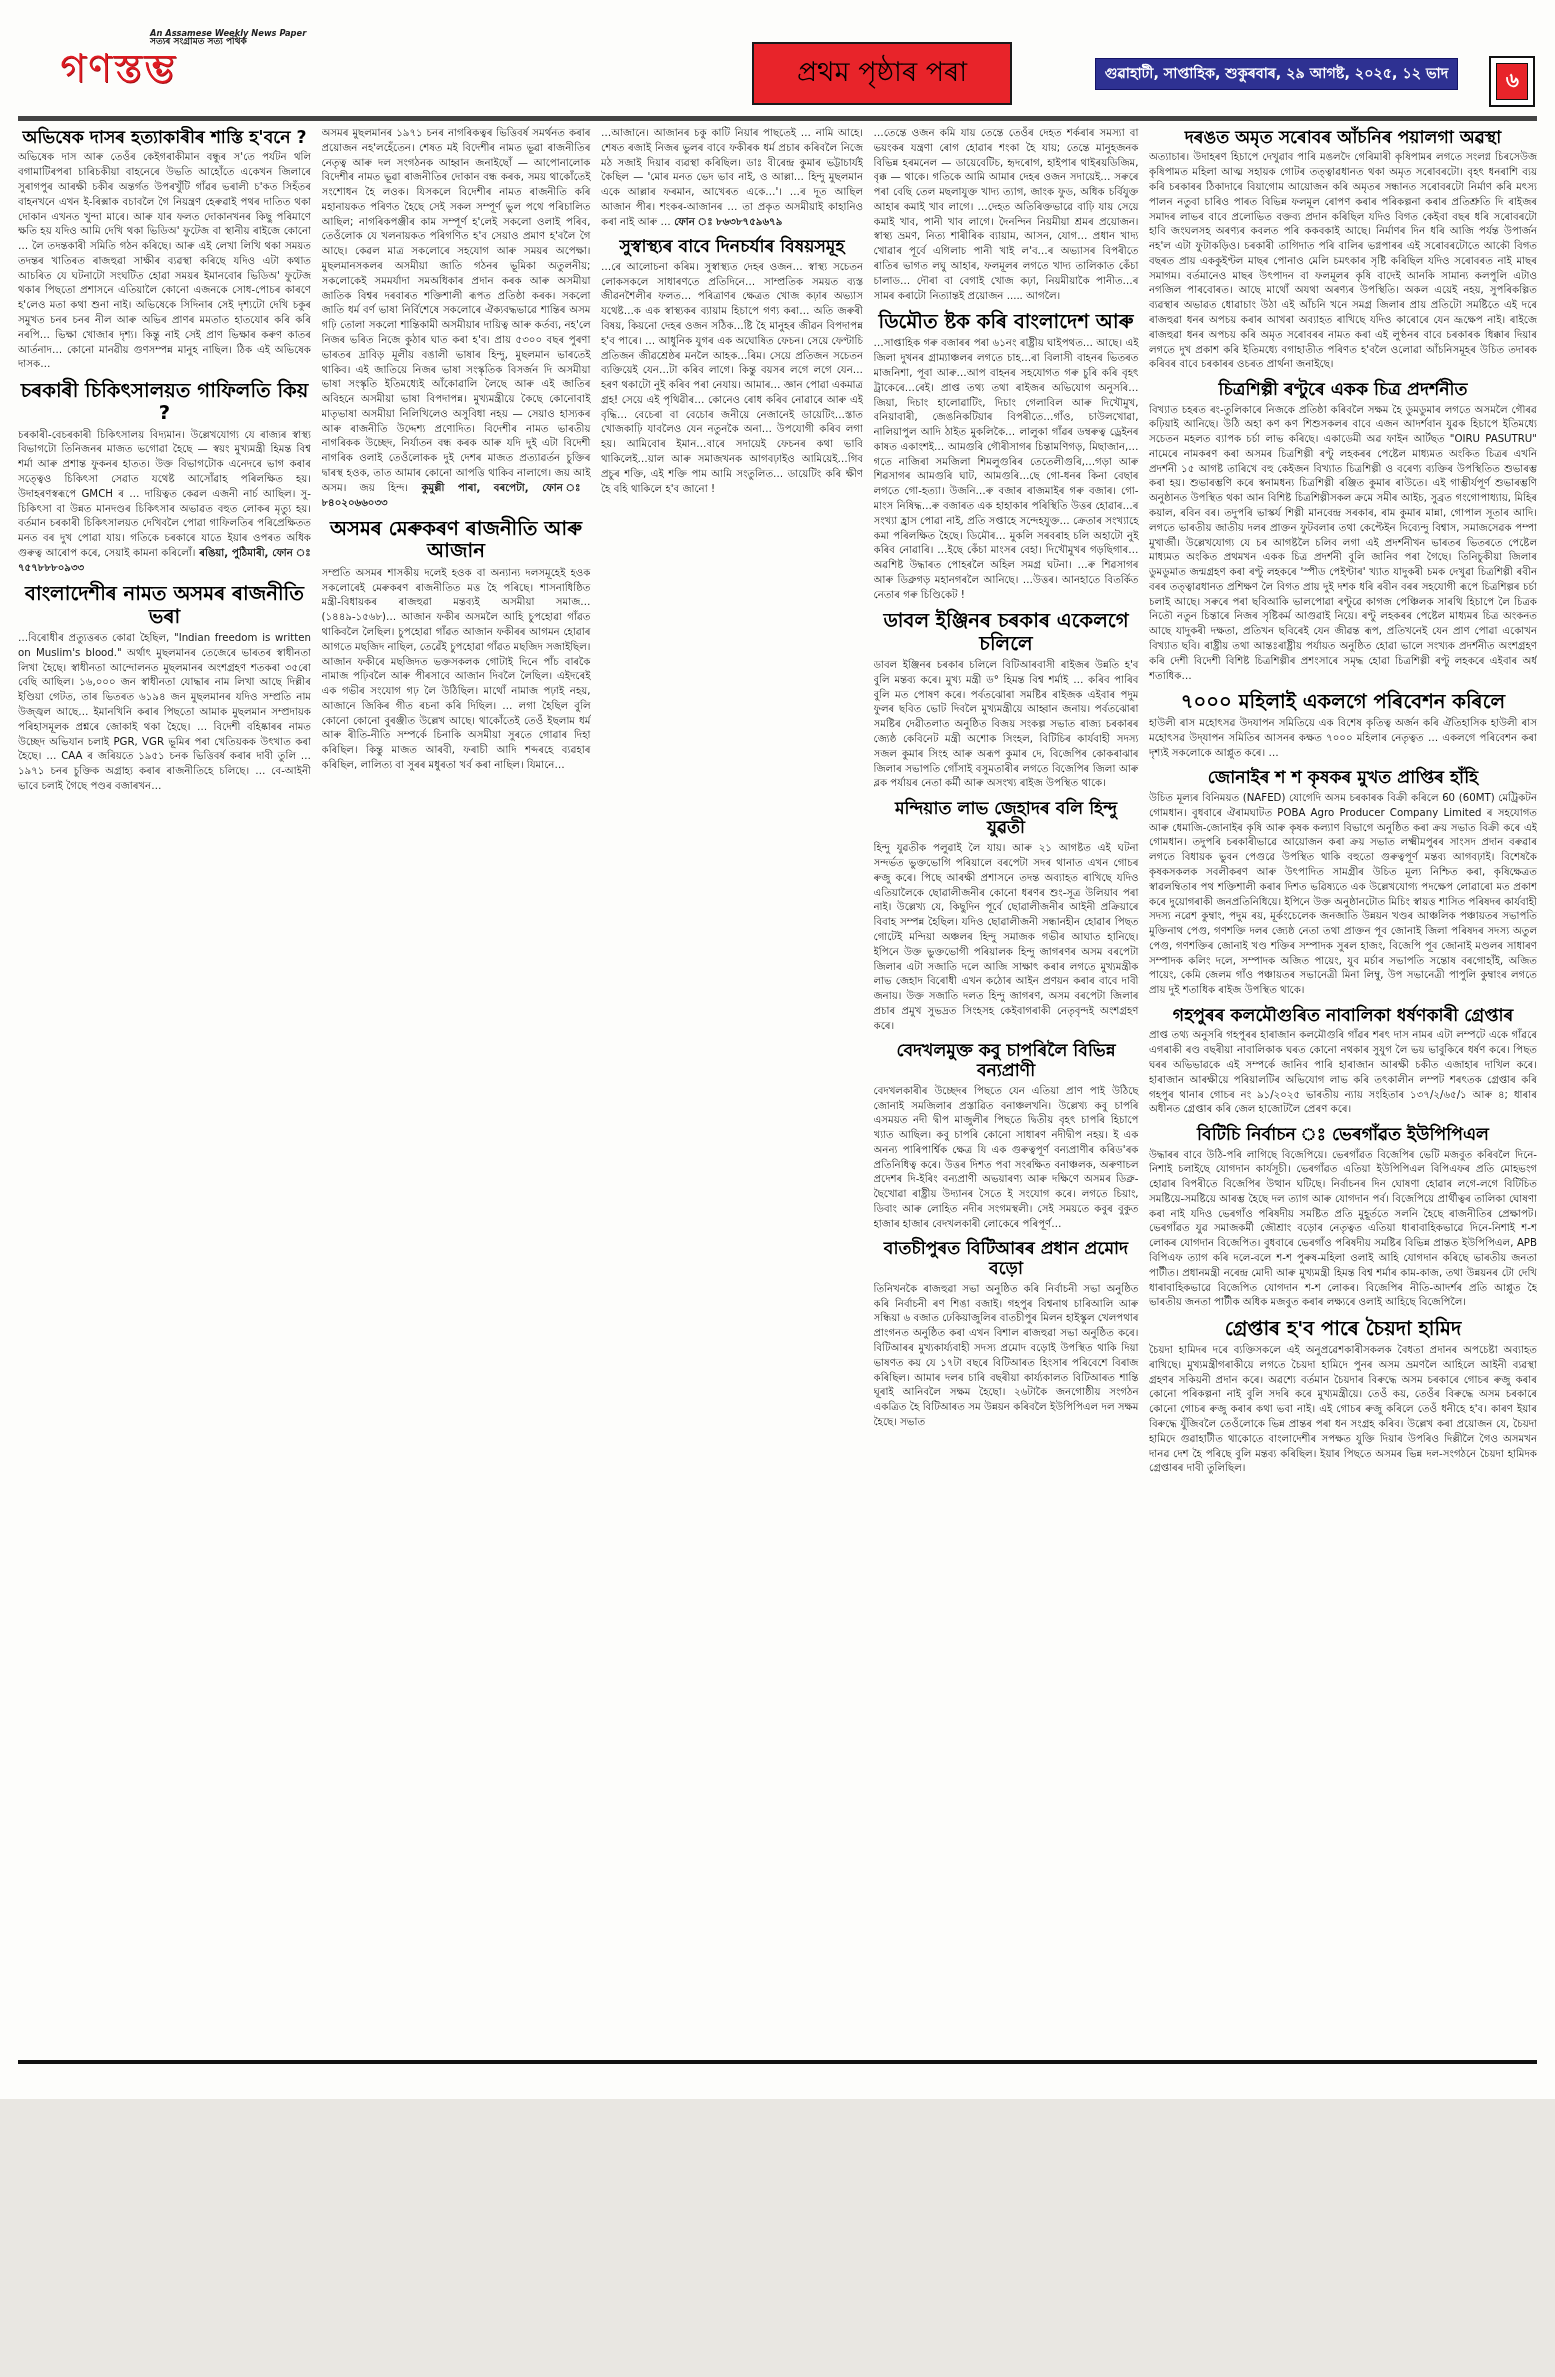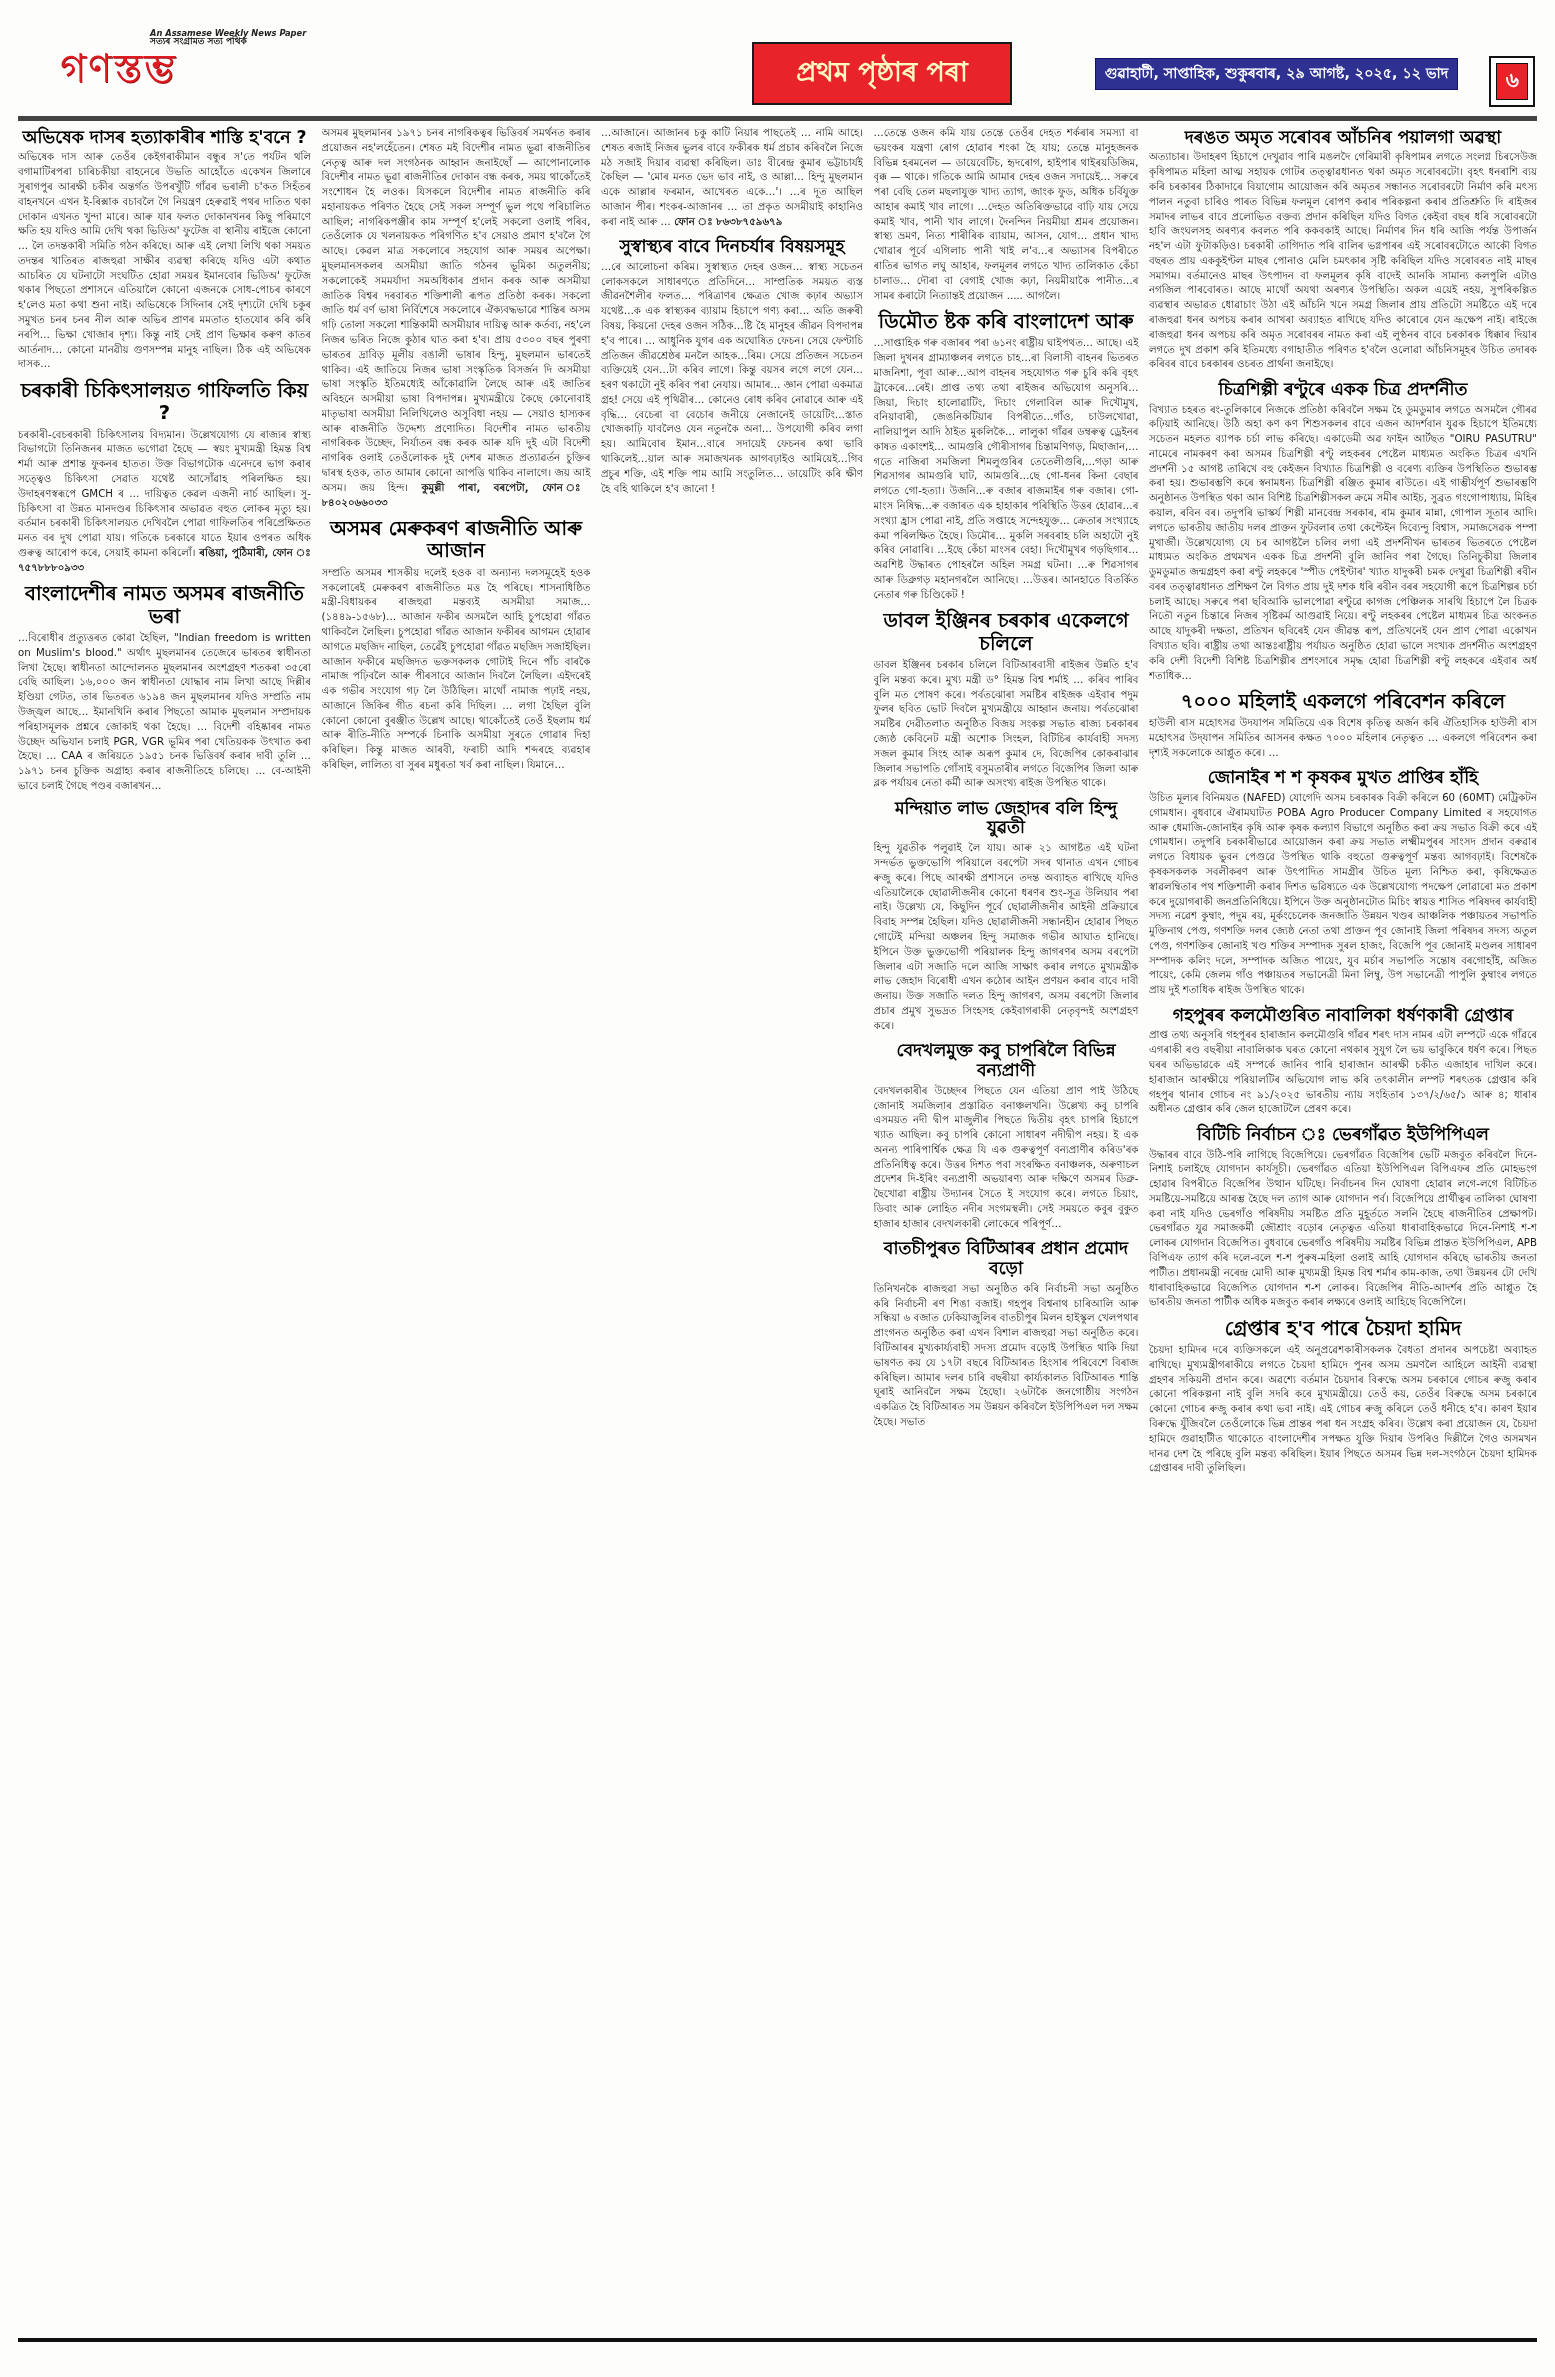--- a/index.html
+++ b/index.html
@@ -1,35 +1,35 @@
 <!DOCTYPE html>
 <html lang="as" style="font-size:12px"><head>
 <meta charset="utf-8">
 <style>
   html,body{margin:0;padding:0;background:#e9e7e2;}
   #page{
-    position:relative;width:1555px;height:2377px;background:#fdfdfb;
+    position:relative;width:1555px;height:2099px;background:#fdfdfb;
     font-family:"DejaVu Sans","Liberation Sans",sans-serif;color:#141414;
     box-sizing:border-box;overflow:hidden;
   }
   
   #header{position:relative;height:113px;padding:6px 19.6px 0 19.6px;box-sizing:border-box;}
   .masthead{position:absolute;left:60px;top:29px;line-height:1;}
   .masthead .taglines{margin-left:90px;margin-bottom:1.5px;}
   .masthead .tag-en{font-size:8.3px;font-style:italic;font-weight:bold;color:#222;display:block;}
   .masthead .tag-as{font-size:9px;font-weight:bold;color:#111;display:block;}
   .masthead .logo-text{
     font-size:40px;font-weight:400;color:#e01b22;letter-spacing:1.5px;
     text-shadow:0.8px 0.8px 0 #9e0f14;font-family:"DejaVu Serif","Liberation Serif",serif;
   }
   .front-banner{
     position:absolute;left:752px;top:42px;width:256px;height:59px;
     background:#e8242a;border:2.3px solid #1a1a1a;display:flex;align-items:center;justify-content:center;
   }
-  .front-banner span{color:#fef9c3;font-size:27px;font-weight:bold;}
+  .front-banner span{color:#000000;font-size:27px;font-weight:normal;}
   .dateline{
     position:absolute;left:1095px;top:58px;width:361px;height:30px;background:#2e3192;
     display:flex;align-items:center;justify-content:center;border:0.8px solid #141466;
   }
   .dateline span{color:#fff;font-size:14.3px;font-weight:bold;white-space:nowrap;}
   .page-badge{
     position:absolute;right:19.6px;top:56px;width:42px;height:47px;background:#fff;
     border:2.3px solid #111;display:flex;align-items:center;justify-content:center;
   }
   .page-badge .inner{

